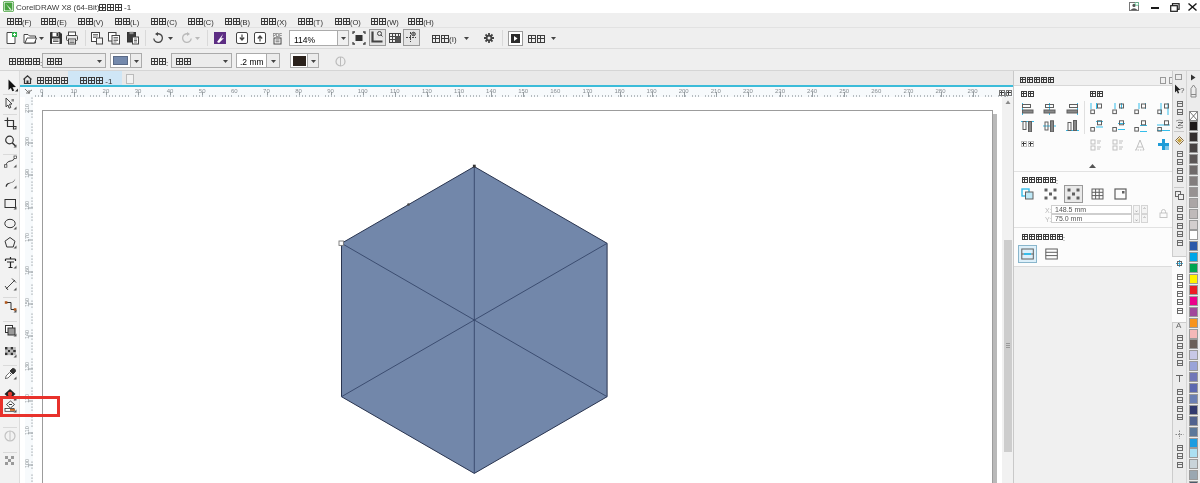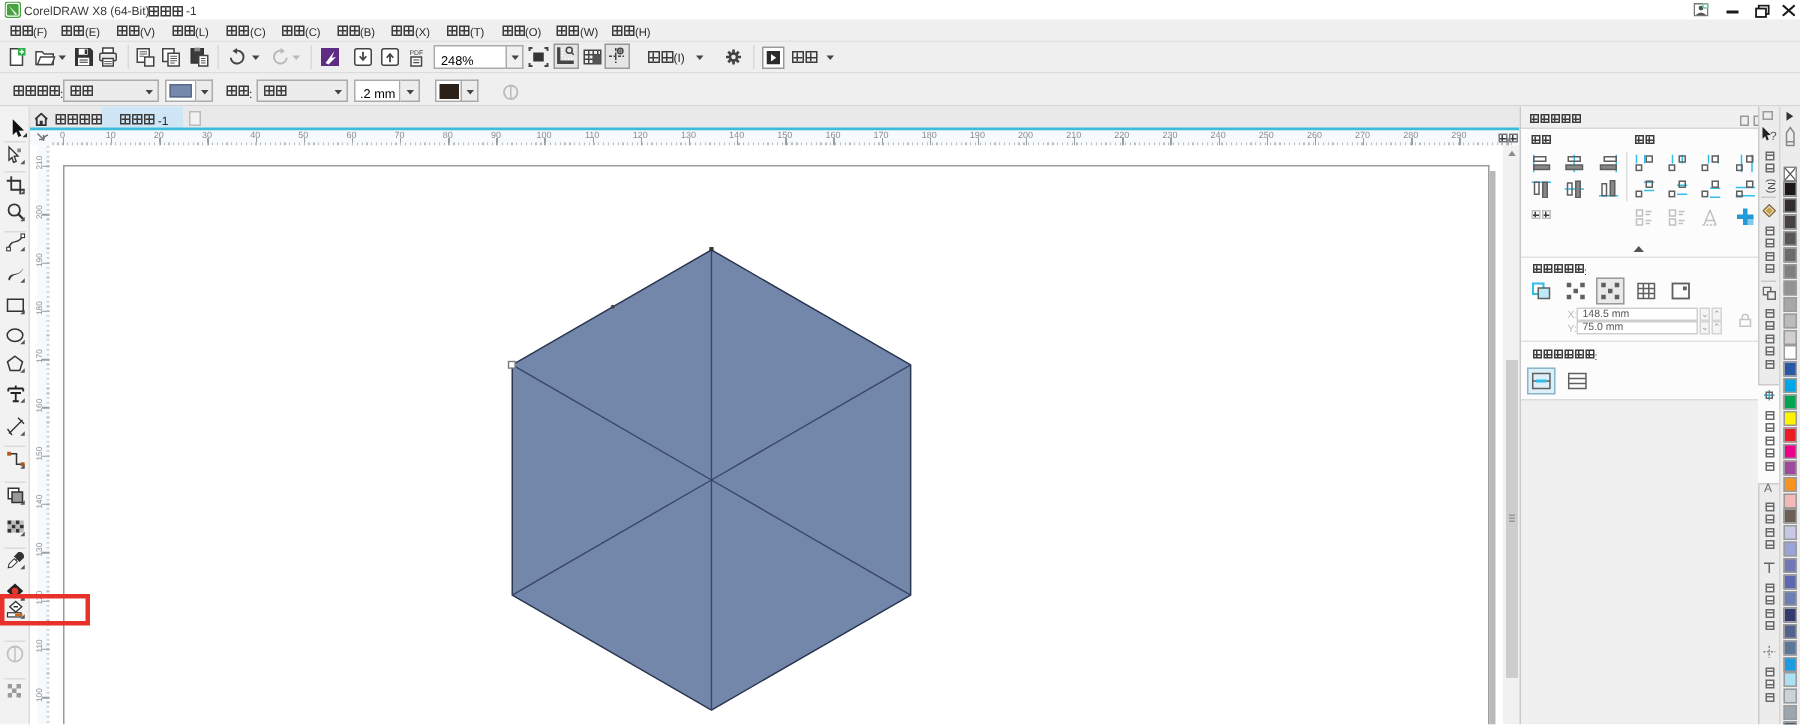--- a/index.html
+++ b/index.html
@@ -126,21 +126,21 @@
 <svg class="ab" style="left:253px;top:31px" width="14" height="14" viewBox="0 0 14 14">
     <rect x="1.5" y="1.5" width="11" height="11" rx="1.5" fill="#fff" stroke="#444"></rect>
     <path d="M7 10.5 v-5 M4.8 7.5 L7 5 L9.2 7.5" fill="none" stroke="#444" stroke-width="1.2"></path>
   </svg>
 <svg class="ab" style="left:271px;top:31px" width="14" height="14" viewBox="0 0 14 14">
     <text x="2" y="5.5" font-size="4.5" fill="#444" font-family="Liberation Sans">PDF</text>
     <rect x="3" y="7" width="7" height="6" fill="#fff" stroke="#444"></rect>
     <path d="M4.5 9 h4 M4.5 10.8 h4" stroke="#444" stroke-width=".8"></path>
   </svg>
 <div class="ab" style="left:289px;top:30px;width:49px;height:16px;background:#fff;border:1px solid #ababab"></div>
-<div class="ab" style="left:294px;top:34.5px;font-size:8.5px;color:#000">248%</div>
+<div class="ab" style="left:294px;top:34.5px;font-size:8.5px;color:#000">114%</div>
 <div class="ab" style="left:338px;top:30px;width:11px;height:16px;background:#f0f0f0;border:1px solid #ababab;border-left:none"></div>
 <svg class="ab" style="left:340px;top:36px" width="7" height="5" viewBox="0 0 7 5">
     <path d="M1 1 L3.5 4 L6 1 z" fill="#444"></path>
   </svg>
 <svg class="ab" style="left:352px;top:31px" width="14" height="14" viewBox="0 0 14 14">
     <path d="M1 3 v-2 h2 M11 1 h2 v2 M13 11 v2 h-2 M3 13 H1 v-2" fill="none" stroke="#444" stroke-width="1.3"></path>
     <rect x="3.5" y="4" width="7" height="6" fill="#333"></rect>
   </svg>
 <div class="ab" style="left:369px;top:29px;width:17px;height:17px;background:#e5e5e5;border:1px solid #9a9a9a"></div>
 <svg class="ab" style="left:370px;top:30px" width="14" height="14" viewBox="0 0 14 14">

